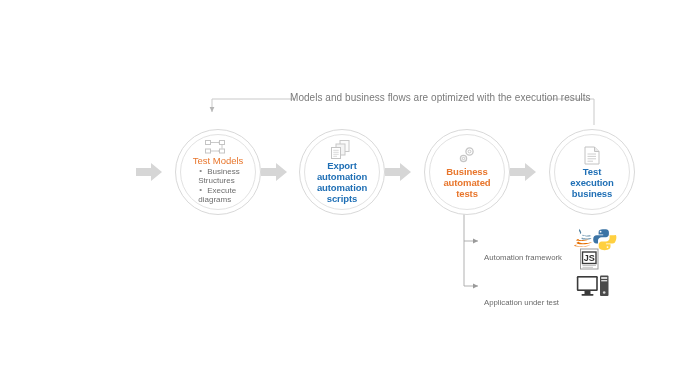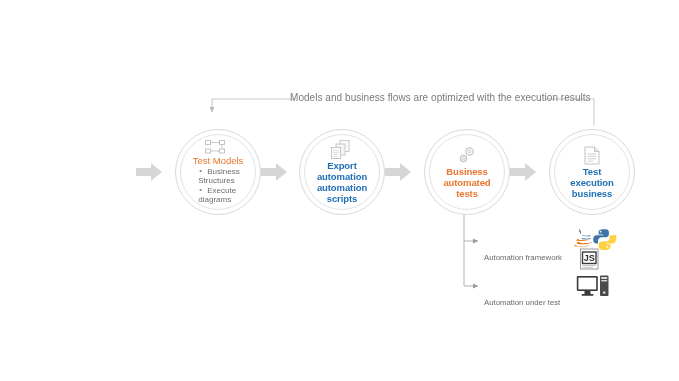--- a/index.html
+++ b/index.html
@@ -287,21 +287,21 @@
         <rect x="10.5" y="24" width="13.5" height="11.5" fill="#ffffff" stroke="#3c3c3c" stroke-width="1.4"></rect>
         <text x="17.2" y="33.2" font-family="'Liberation Sans', sans-serif" font-size="9" font-weight="bold" fill="#2e2e2e" text-anchor="middle">JS</text>
         <g stroke="#b4b4b4" stroke-width="0.8">
           <line x1="10.5" y1="37.5" x2="24" y2="37.5"></line>
           <line x1="10.5" y1="39.3" x2="21" y2="39.3"></line>
         </g>
       </g>
     </svg>
   </div>
 
-  <div class="branch-label" style="left:484px; top:282px;">Automation under test</div>
+  <div class="branch-label" style="left:484px; top:282px;">Application under test</div>
 
   <div class="tech-icons" style="left:576px; top:275px;">
     <svg width="34" height="26" viewBox="0 0 34 26" xmlns="http://www.w3.org/2000/svg">
       <rect x="0.8" y="1" width="21" height="15" rx="1.2" fill="#3a3a3a"></rect>
       <rect x="2.4" y="2.6" width="17.8" height="11.8" fill="#ffffff"></rect>
       <rect x="8.5" y="16" width="6" height="3" fill="#3a3a3a"></rect>
       <rect x="5.5" y="19" width="12" height="1.8" rx="0.8" fill="#3a3a3a"></rect>
       <rect x="24" y="0.6" width="8.5" height="20.5" rx="1" fill="#4a4a4a"></rect>
       <rect x="25.2" y="2" width="6" height="2" fill="#d8d8d8"></rect>
       <rect x="25.2" y="5" width="6" height="1.4" fill="#d8d8d8"></rect>

